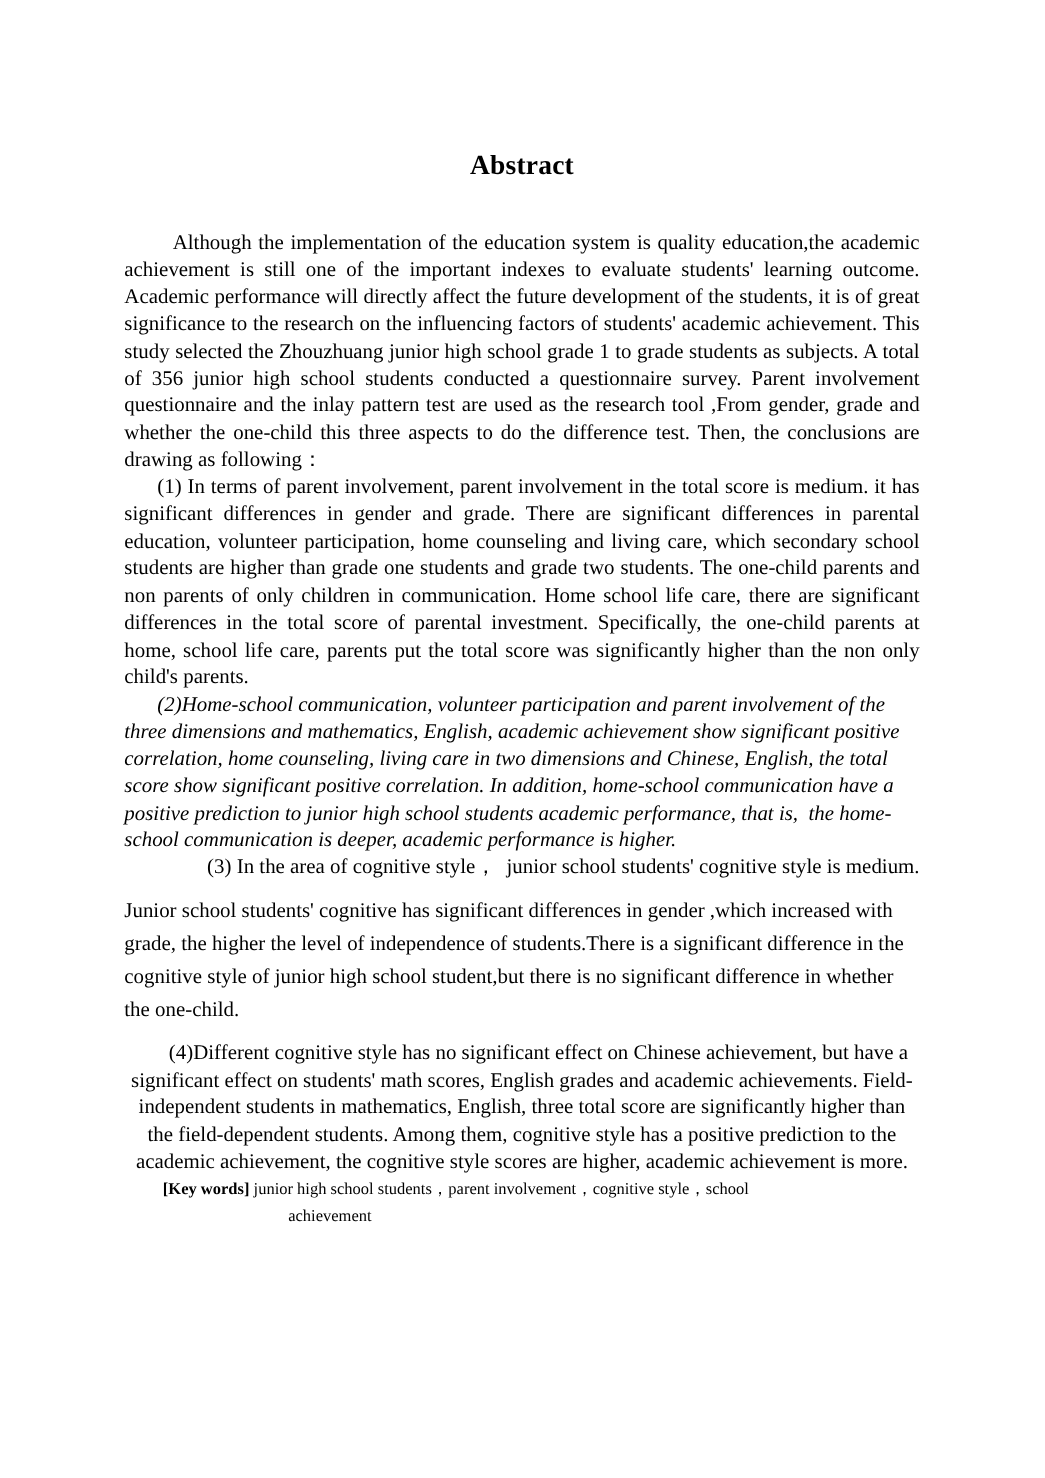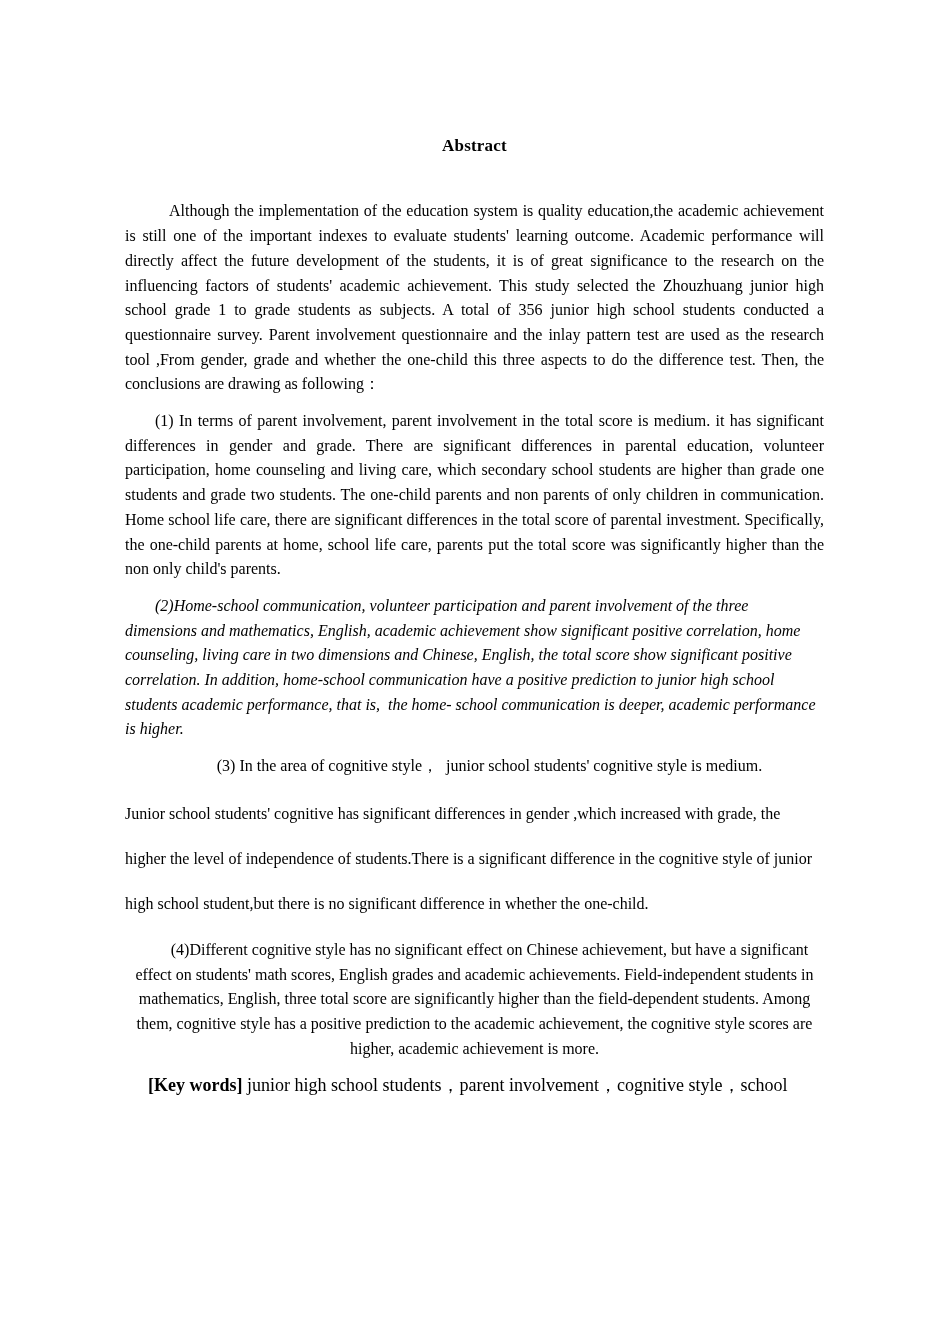--- a/index.html
+++ b/index.html
@@ -20,66 +20,66 @@
     overflow: hidden;
     box-sizing: border-box;
   }
   .content {
     position: absolute;
     left: 113px;
     top: 0;
     width: 723px;
   }
   .doc-title {
-    font-size: 17px;
+    font-size: 25px;
     font-weight: bold;
     text-align: center;
     margin: 0;
     padding-top: 136px;
     letter-spacing: 0.2px;
     line-height: 1.2;
   }
   .para {
-    font-size: 16px;
+    font-size: 19px;
     line-height: 24.7px;
-    margin: 12px;
+    margin: 0;
     text-align: justify;
     text-justify: inter-word;
     white-space: pre-wrap;
     word-spacing: 0px;
   }
   .para-intro {
     margin-top: 43px;
     text-indent: 44px;
   }
   .para-1 {
     text-indent: 30px;
   }
   .para-2 {
     text-align: left;
     text-indent: 30px;
     font-style: italic;
   }
   .para-3 {
-    text-align: center;
+    text-align: right;
     text-indent: 30px;
   }
   .para-spaced {
     text-align: left;
     text-indent: 0;
-    line-height: 45px;
+    line-height: 30px;
     margin-top: 12px;
   }
   .para-4 {
     text-align: center;
     text-indent: 30px;
     margin-top: 12px;
   }
   .keywords {
-    font-size: 18px;
+    font-size: 15px;
     line-height: 24.7px;
     margin: 0;
     text-indent: 35px;
     text-align: left;
   }
   .kw-label {
     font-weight: bold;
   }
   .kw-line2 {
     display: block;
@@ -99,16 +99,16 @@
     <p class="para para-1">(1) In terms of parent involvement, parent involvement in the total score is medium. it has significant differences in gender and grade. There are significant differences in parental education, volunteer participation, home counseling and living care, which secondary school students are higher than grade one students and grade two students. The one-child parents and non parents of only children in communication. Home school life care, there are significant differences in the total score of parental investment. Specifically, the one-child parents at home, school life care, parents put the total score was significantly higher than the non only child's parents.</p>
 
     <p class="para para-2">(2)Home-school communication, volunteer participation and parent involvement of the three dimensions and mathematics, English, academic achievement show significant positive correlation, home counseling, living care in two dimensions and Chinese, English, the total score show significant positive correlation. In addition, home-school communication have a positive prediction to junior high school students academic performance, that is,  the home- school communication is deeper, academic performance is higher.</p>
 
     <p class="para para-3">(3) In the area of cognitive style，  junior school students' cognitive style is medium.</p>
 
     <p class="para para-spaced">Junior school students' cognitive has significant differences in gender ,which increased with grade, the higher the level of independence of students.There is a significant difference in the cognitive style of junior high school student,but there is no significant difference in whether the one-child.</p>
 
     <p class="para para-4">(4)Different cognitive style has no significant effect on Chinese achievement, but have a significant effect on students' math scores, English grades and academic achievements. Field-independent students in mathematics, English, three total score are significantly higher than the field-dependent students. Among them, cognitive style has a positive prediction to the academic achievement, the cognitive style scores are higher, academic achievement is more.</p>
 
-    <p class="keywords"><span class="kw-label">[Key words]</span><span>  junior high school students，parent involvement，cognitive style，school</span></p>
+    <p class="keywords"><span class="kw-label">[Key words]</span><span>  junior high school students，parent involvement，cognitive style，school</span><span class="kw-line2">achievement</span></p>
 
   </div>
 </div>
 
 </body></html>

